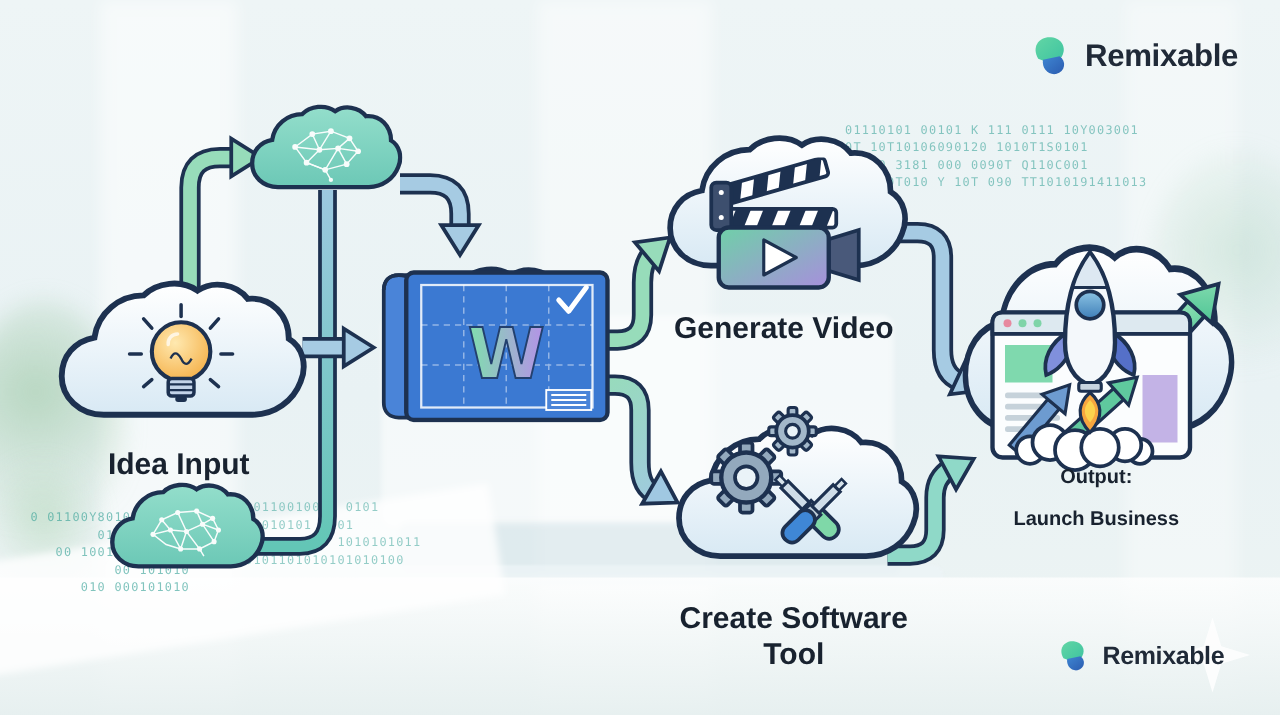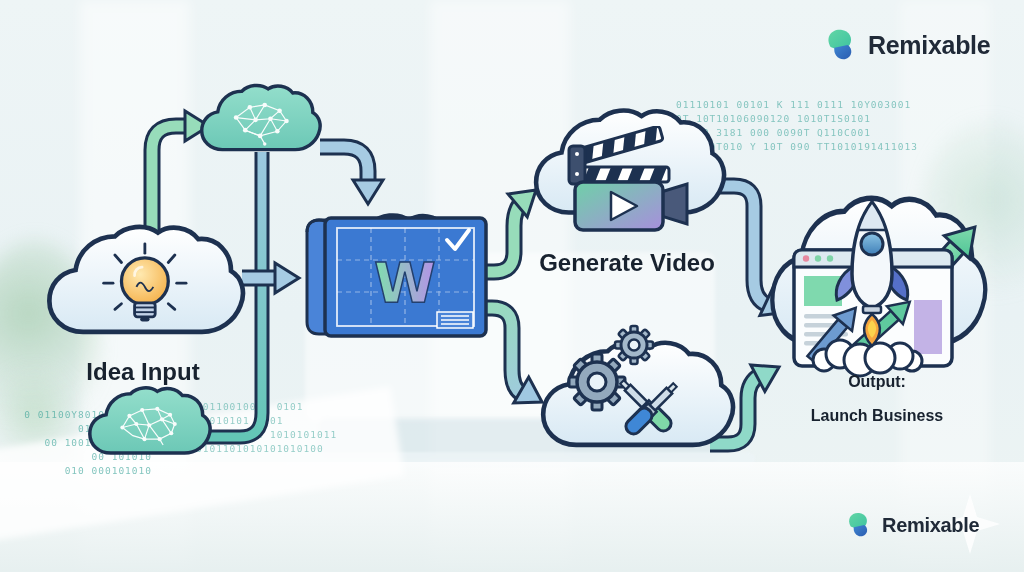--- a/index.html
+++ b/index.html
@@ -372,20 +372,21 @@
           <rect x="-7.5" y="36" width="15" height="30" rx="7" fill="#7fd8a8" stroke="#1d3150" stroke-width="3"></rect>
         </g>
         <g transform="translate(120,63) rotate(45)">
           <rect x="-2.5" y="0" width="5" height="10" fill="#d7e3ea" stroke="#1d3150" stroke-width="2"></rect>
           <rect x="-4" y="8" width="8" height="26" fill="#cfdde8" stroke="#1d3150" stroke-width="2.5"></rect>
           <rect x="-6" y="32" width="12" height="6" fill="#b9c9d6" stroke="#1d3150" stroke-width="2.5"></rect>
           <rect x="-7.5" y="36" width="15" height="30" rx="7" fill="#3f87d6" stroke="#1d3150" stroke-width="3"></rect>
         </g>
       </g>
     </svg>
+    <div class="node-label" style="position:absolute;top:156px;width:100%;">Create Software Tool</div>
   </div>
 
   <div class="node" style="left:762px;top:188px;width:230px;height:240px;">
     <svg width="230" height="235" viewBox="0 0 230 235" style="position:absolute;left:0;top:0;">
       <g transform="scale(1.03,1.29)">
         <path fill="url(#cloudGrad)" stroke="#1d3150" stroke-width="4.2" d="M46,120 C25,120 10,105 10,87 C10,70 21,57 38,54 C41,33 59,18 80,18 C91,7 112,4 126,14 C139,5 159,8 169,21 C189,19 204,35 204,55 C216,62 220,78 214,92 C208,108 192,120 173,120 Z"></path>
       </g>
       <g>
         <g transform="translate(158,100) rotate(-48)">
           <rect x="0" y="-9" width="55" height="18" fill="url(#bigArrowGrad)" stroke="#1d3150" stroke-width="3"></rect>

